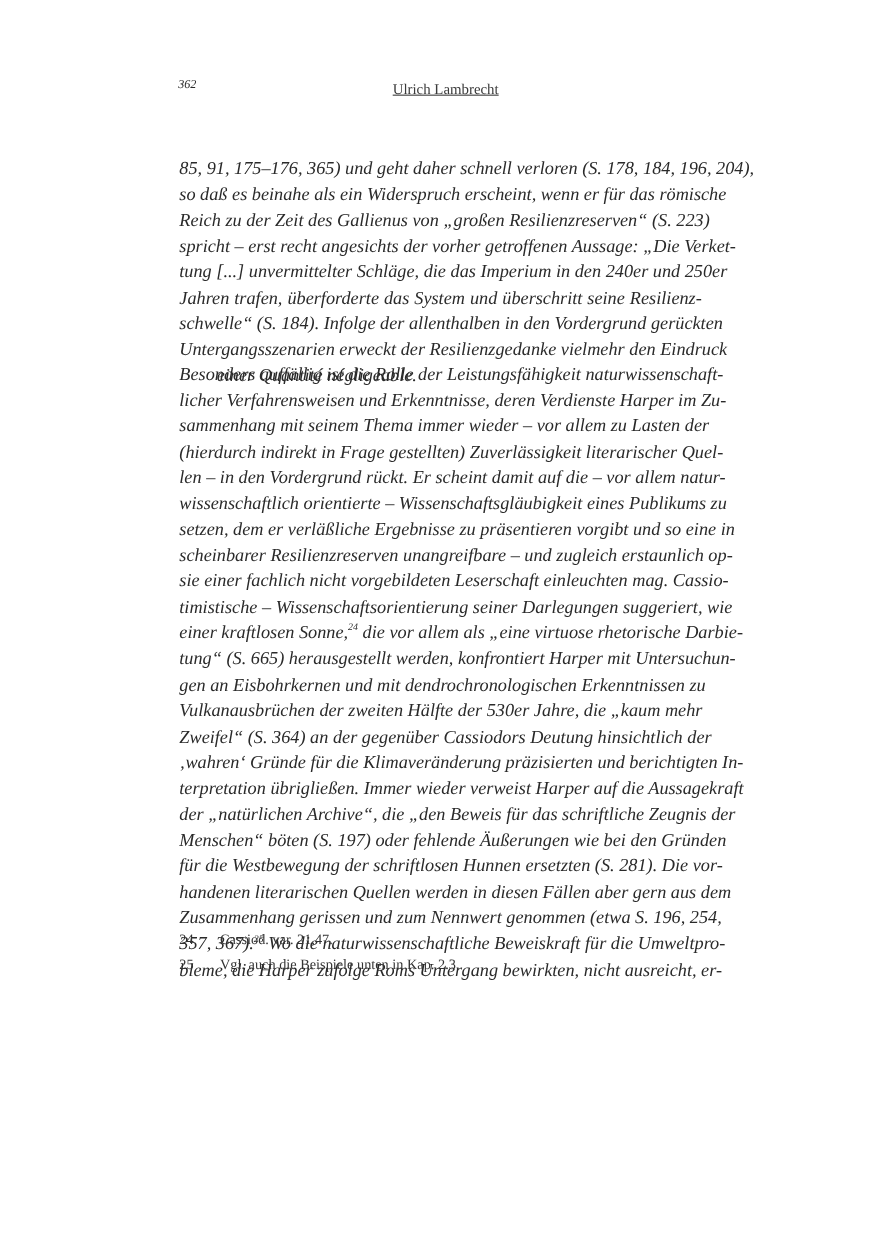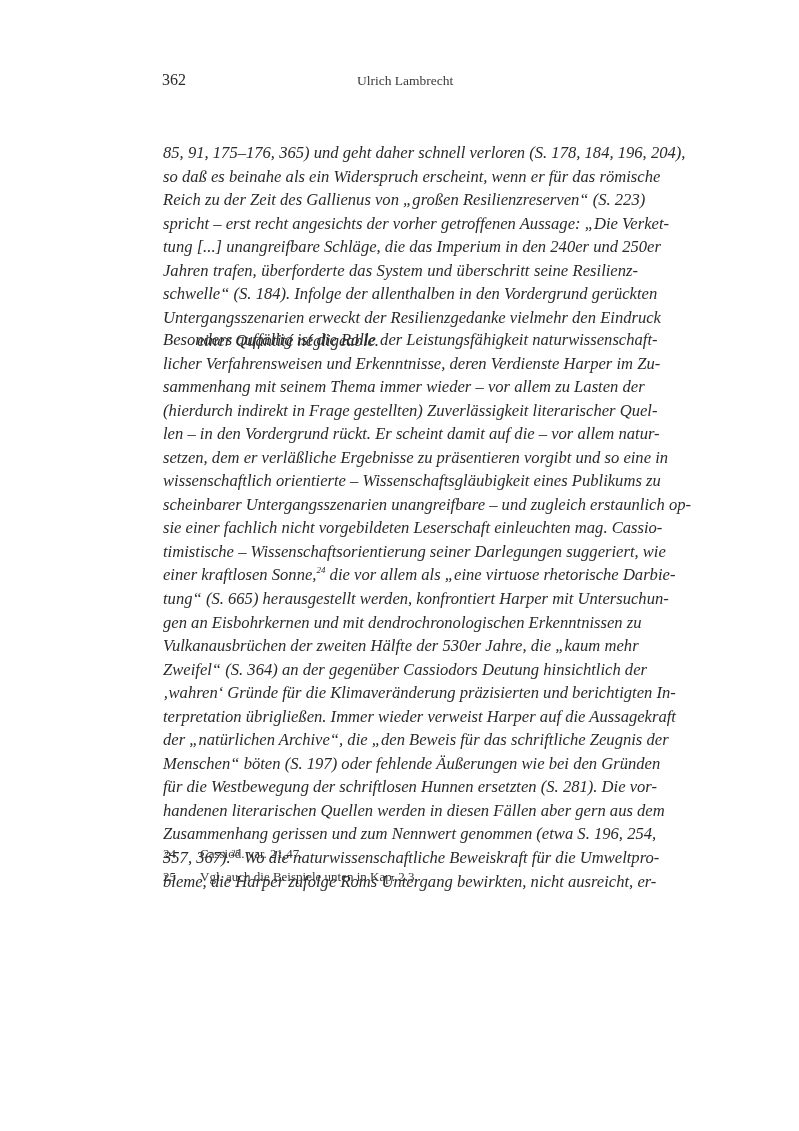--- a/index.html
+++ b/index.html
@@ -1,18 +1,18 @@
 <!DOCTYPE html>
 <html><head>
 <meta charset="utf-8">
 <style>
   html, body { margin: 0; padding: 0; background: #ffffff; }
   body { width: 799px; height: 1131px; position: relative; overflow: hidden; font-family: "Liberation Serif", "DejaVu Serif", serif; color: #2a2a2a; }
-  .page-num { position: absolute; left: 162px; top: 71px; font-size: 16px; }
-  .running-head { position: absolute; left: 357px; top: 73px; font-size: 13.5px; color: #3a3a3a; }
+  .page-num { position: absolute; left: 162px; top: 71px; font-size: 11px; font-style: italic; }
+  .running-head { position: absolute; left: 357px; top: 73px; font-size: 13.5px; color: #3a3a3a; text-decoration: underline; }
   .body { position: absolute; left: 163px; width: 475px; font-size: 16.6px; line-height: 23.55px; }
   .para { margin: 0; text-align: justify; font-style: italic; }
   .para-1 { position: absolute; top: 141px; left: 0; width: 475px; }
   .para-2 { position: absolute; top: 328px; left: 0; width: 475px; }
   .line { display: block; text-align: justify; text-align-last: justify; white-space: nowrap; height: 23.55px; }
   .line.last { text-align-last: left; margin-left: 34px; }
   sup { font-size: 9px; line-height: 0; vertical-align: 7px; }
   .footnotes { position: absolute; left: 163px; top: 842px; width: 475px; font-size: 13px; color: #333; }
   .fn { display: flex; height: 23px; line-height: 23px; }
   .fn-num { width: 37px; }
@@ -22,36 +22,36 @@
 
 <div class="page-num">362</div>
 <div class="running-head">Ulrich Lambrecht</div>
 
 <div class="body">
   <div class="para para-1">
     <span class="line">85, 91, 175–176, 365) und geht daher schnell verloren (S. 178, 184, 196, 204),</span>
     <span class="line">so daß es beinahe als ein Widerspruch erscheint, wenn er für das römische</span>
     <span class="line">Reich zu der Zeit des Gallienus von „großen Resilienzreserven“ (S. 223)</span>
     <span class="line">spricht – erst recht angesichts der vorher getroffenen Aussage: „Die Verket-</span>
-    <span class="line">tung [...] unangreifbare Schläge, die das Imperium in den 240er und 250er</span>
+    <span class="line">tung [...] unvermittelter Schläge, die das Imperium in den 240er und 250er</span>
     <span class="line">Jahren trafen, überforderte das System und überschritt seine Resilienz-</span>
     <span class="line">schwelle“ (S. 184). Infolge der allenthalben in den Vordergrund gerückten</span>
     <span class="line">Untergangsszenarien erweckt der Resilienzgedanke vielmehr den Eindruck</span>
     <span class="line last">einer Quantité négligeable.</span>
   </div>
 
   <div class="para para-2">
     <span class="line">Besonders auffällig ist die Rolle der Leistungsfähigkeit naturwissenschaft-</span>
     <span class="line">licher Verfahrensweisen und Erkenntnisse, deren Verdienste Harper im Zu-</span>
     <span class="line">sammenhang mit seinem Thema immer wieder – vor allem zu Lasten der</span>
     <span class="line">(hierdurch indirekt in Frage gestellten) Zuverlässigkeit literarischer Quel-</span>
     <span class="line">len – in den Vordergrund rückt. Er scheint damit auf die – vor allem natur-</span>
+    <span class="line">wissenschaftlich orientierte – Wissenschaftsgläubigkeit eines Publikums zu</span>
     <span class="line">setzen, dem er verläßliche Ergebnisse zu präsentieren vorgibt und so eine in</span>
-    <span class="line">wissenschaftlich orientierte – Wissenschaftsgläubigkeit eines Publikums zu</span>
-    <span class="line">scheinbarer Untergangsszenarien unangreifbare – und zugleich erstaunlich op-</span>
+    <span class="line">scheinbarer Resilienzreserven unangreifbare – und zugleich erstaunlich op-</span>
     <span class="line">sie einer fachlich nicht vorgebildeten Leserschaft einleuchten mag. Cassio-</span>
     <span class="line">timistische – Wissenschaftsorientierung seiner Darlegungen suggeriert, wie</span>
     <span class="line"><span>einer kraftlosen Sonne,</span><sup>24</sup><span> die vor allem als „eine virtuose rhetorische Darbie-</span></span>
     <span class="line">tung“ (S. 665) herausgestellt werden, konfrontiert Harper mit Untersuchun-</span>
     <span class="line">gen an Eisbohrkernen und mit dendrochronologischen Erkenntnissen zu</span>
     <span class="line">Vulkanausbrüchen der zweiten Hälfte der 530er Jahre, die „kaum mehr</span>
     <span class="line">Zweifel“ (S. 364) an der gegenüber Cassiodors Deutung hinsichtlich der</span>
     <span class="line">‚wahren‘ Gründe für die Klimaveränderung präzisierten und berichtigten In-</span>
     <span class="line">terpretation übrigließen. Immer wieder verweist Harper auf die Aussagekraft</span>
     <span class="line">der „natürlichen Archive“, die „den Beweis für das schriftliche Zeugnis der</span>

